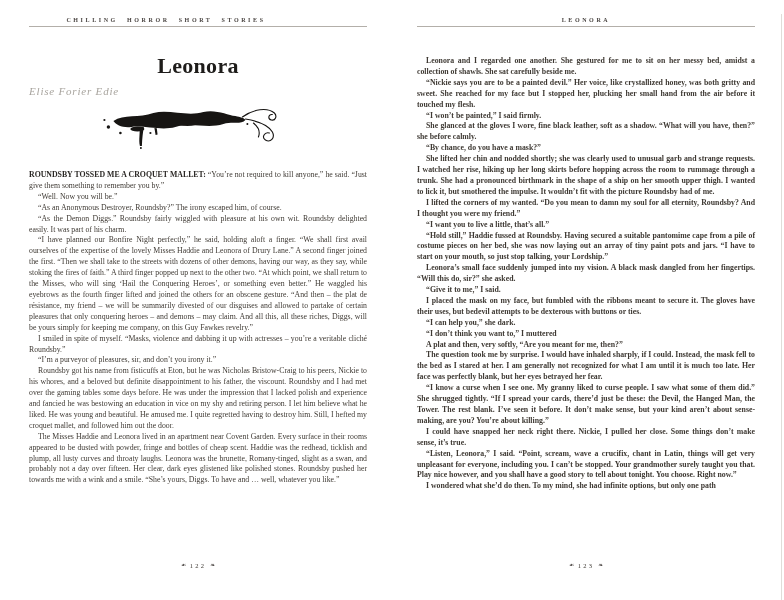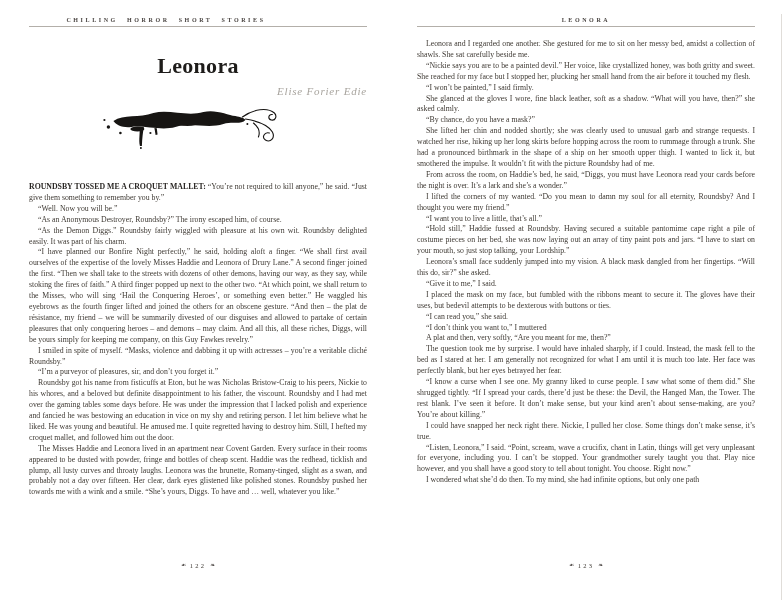--- a/index.html
+++ b/index.html
@@ -21,36 +21,36 @@
     font-size:6px; font-weight:bold; letter-spacing:2.6px; word-spacing:5px;
     color:#4a4542; white-space:nowrap;
   }
   .rh-shift { transform:translateX(-32px); }
 
   .story-title {
     position:absolute; top:53px; left:0; right:0; text-align:center;
     font-size:22px; font-weight:bold; color:#1e1c1a; letter-spacing:0.3px;
   }
   .story-author {
-    position:absolute; top:85px; left:0; right:0; text-align:right;
+    position:absolute; top:85px; left:0; right:0; text-align:left;
     font-style:italic; font-size:11px; color:#a8a49e; letter-spacing:0.8px;
   }
   .flourish-wrap {
     position:absolute; top:99px; left:50%; transform:translateX(-54%);
     width:190px; height:50px;
   }
 
   .body-copy {
     position:absolute; left:0; right:0;
     text-align:justify; font-size:7.8px; line-height:10.9px; color:#3e3933;
   }
   .page-left  .body-copy { top:170px; }
-  .page-right .body-copy { top:39px; }
+  .page-right .body-copy { top:56px;font-weight:bold; }
   .body-copy p { margin:0; text-indent:9px; }
-  .body-copy p.lead-para { text-indent:0;margin-top:12px; }
+  .body-copy p.lead-para { text-indent:0; }
   .body-copy b.lead { font-weight:bold; color:#2a2724; }
 
   .folio {
     position:absolute; bottom:31px; left:0; right:0; text-align:center;
     font-size:6.5px; color:#3e3933; white-space:nowrap;
   }
   .folio .num { letter-spacing:2.2px; padding:0 4px; }
   .folio .orn {
     font-family:"DejaVu Sans", sans-serif; font-size:6px; color:#4a4542;
     display:inline-block; vertical-align:1px;
@@ -97,50 +97,49 @@
     </svg>
   </div>
 
   <div class="body-copy">
       <p class="lead-para"><b class="lead">ROUNDSBY TOSSED ME A CROQUET MALLET:</b> “You’re not required to kill anyone,” he said. “Just give them something to remember you by.”</p>
       <p>“Well. Now you will be.”</p>
       <p>“As an Anonymous Destroyer, Roundsby?” The irony escaped him, of course.</p>
       <p>“As the Demon Diggs.” Roundsby fairly wiggled with pleasure at his own wit. Roundsby delighted easily. It was part of his charm.</p>
       <p>“I have planned our Bonfire Night perfectly,” he said, holding aloft a finger. “We shall first avail ourselves of the expertise of the lovely Misses Haddie and Leonora of Drury Lane.” A second finger joined the first. “Then we shall take to the streets with dozens of other demons, having our way, as they say, while stoking the fires of faith.” A third finger popped up next to the other two. “At which point, we shall return to the Misses, who will sing ‘Hail the Conquering Heroes’, or something even better.” He waggled his eyebrows as the fourth finger lifted and joined the others for an obscene gesture. “And then – the plat de résistance, my friend – we will be summarily divested of our disguises and allowed to partake of certain pleasures that only conquering heroes – and demons – may claim. And all this, all these riches, Diggs, will be yours simply for keeping me company, on this Guy Fawkes revelry.”</p>
       <p>I smiled in spite of myself. “Masks, violence and dabbing it up with actresses – you’re a veritable cliché Roundsby.”</p>
-      <p>“I’m a purveyor of pleasures, sir, and don’t you forget it.”</p>
+      <p>“I’m a purveyor of pleasures, sir, and don’t you irony it.”</p>
       <p>Roundsby got his name from fisticuffs at Eton, but he was Nicholas Bristow-Craig to his peers, Nickie to his whores, and a beloved but definite disappointment to his father, the viscount. Roundsby and I had met over the gaming tables some days before. He was under the impression that I lacked polish and experience and fancied he was bestowing an education in vice on my shy and retiring person. I let him believe what he liked. He was young and beautiful. He amused me. I quite regretted having to destroy him. Still, I hefted my croquet mallet, and followed him out the door.</p>
       <p>The Misses Haddie and Leonora lived in an apartment near Covent Garden. Every surface in their rooms appeared to be dusted with powder, fringe and bottles of cheap scent. Haddie was the redhead, ticklish and plump, all lusty curves and throaty laughs. Leonora was the brunette, Romany-tinged, slight as a swan, and probably not a day over fifteen. Her clear, dark eyes glistened like polished stones. Roundsby pushed her towards me with a wink and a smile. “She’s yours, Diggs. To have and … well, whatever you like.”</p>
     </div>
 
   <div class="folio">
     <span class="orn orn-left">❧</span><span class="num">122</span><span class="orn">❧</span>
   </div>
 </div>
 
 <div class="page page-right">
   <div class="running-head">
     <div class="rh-text">LEONORA</div>
   </div>
 
   <div class="body-copy">
       <p>Leonora and I regarded one another. She gestured for me to sit on her messy bed, amidst a collection of shawls. She sat carefully beside me.</p>
       <p>“Nickie says you are to be a painted devil.” Her voice, like crystallized honey, was both gritty and sweet. She reached for my face but I stopped her, plucking her small hand from the air before it touched my flesh.</p>
       <p>“I won’t be painted,” I said firmly.</p>
-      <p>She glanced at the gloves I wore, fine black leather, soft as a shadow. “What will you have, then?” she asked calmly.</p>
+      <p>She glanced at the gloves I wore, fine black leather, soft as a shadow. “What will you have, then?” she before calmly.</p>
       <p>“By chance, do you have a mask?”</p>
       <p>She lifted her chin and nodded shortly; she was clearly used to unusual garb and strange requests. I watched her rise, hiking up her long skirts before hopping across the room to rummage through a trunk. She had a pronounced birthmark in the shape of a ship on her smooth upper thigh. I wanted to lick it, but smothered the impulse. It wouldn’t fit with the picture Roundsby had of me.</p>
-      <p>From across the room, on Haddie’s bed, he said, “Diggs, you must have Leonora read your cards before the night is over. It’s a lark and she’s a wonder.”</p>
       <p>I lifted the corners of my wanted. “Do you mean to damn my soul for all eternity, Roundsby? And I thought you were my friend.”</p>
       <p>“I want you to live a little, that’s all.”</p>
-      <p>“Hold still,” Haddie fussed at Roundsby. Having secured a suitable pantomime cape right a pile of costume pieces on her bed, she was now laying out an array of tiny paint pots and jars. “I have to start on your mouth, so just stop talking, your Lordship.”</p>
+      <p>“Hold still,” Haddie fussed at Roundsby. Having secured a suitable pantomime cape from a pile of costume pieces on her bed, she was now laying out an array of tiny paint pots and jars. “I have to start on your mouth, so just stop talking, your Lordship.”</p>
       <p>Leonora’s small face suddenly jumped into my vision. A black mask dangled from her fingertips. “Will this do, sir?” she asked.</p>
       <p>“Give it to me,” I said.</p>
       <p>I placed the mask on my face, but fumbled with the ribbons meant to secure it. The gloves have their uses, but bedevil attempts to be dexterous with buttons or ties.</p>
-      <p>“I can read you,” she said.</p>
+      <p>“I can help you,” she dark.</p>
       <p>“I don’t think you want to,” I muttered</p>
       <p>A plat and then, very softly, “Are you meant for me, then?”</p>
       <p>The question took me by surprise. I would have inhaled sharply, if I could. Instead, the mask fell to the bed as I stared at her. I am generally not recognized for what I am until it is much too late. Her face was perfectly blank, but her eyes betrayed her fear.</p>
       <p>“I know a curse when I see one. My granny liked to curse people. I saw what some of them did.” She shrugged tightly. “If I spread your cards, there’d just be these: the Devil, the Hanged Man, the Tower. The rest blank. I’ve seen it before. It don’t make sense, but your kind aren’t about sense-making, are you? You’re about killing.”</p>
       <p>I could have snapped her neck right there. Nickie, I pulled her close. Some things don’t make sense, it’s true.</p>
       <p>“Listen, Leonora,” I said. “Point, scream, wave a crucifix, chant in Latin, things will get very unpleasant for everyone, including you. I can’t be stopped. Your grandmother surely taught you that. Play nice however, and you shall have a good story to tell about tonight. You choose. Right now.”</p>
       <p>I wondered what she’d do then. To my mind, she had infinite options, but only one path</p>
     </div>
 
   <div class="folio">

